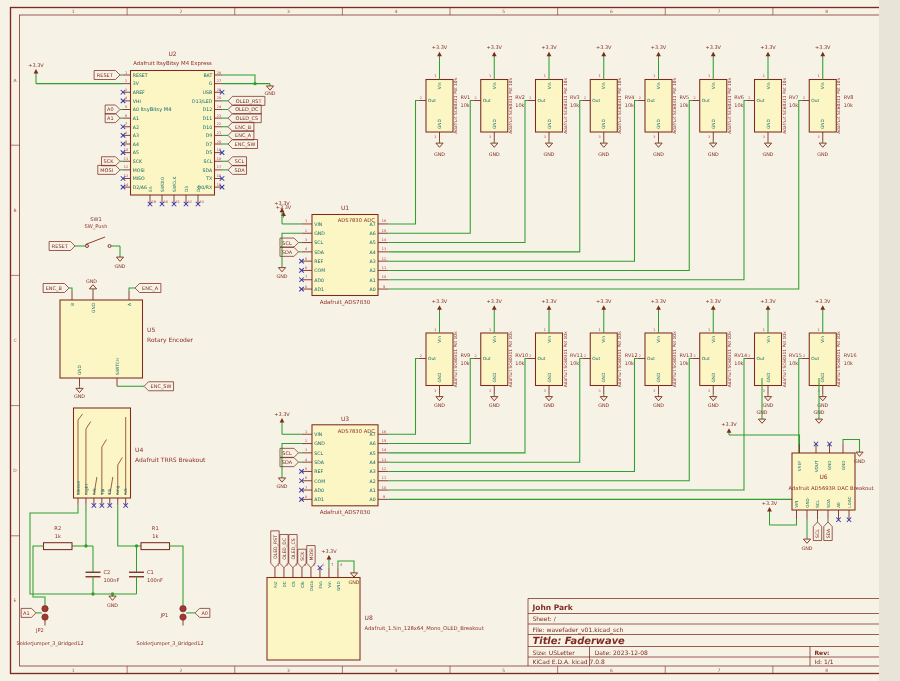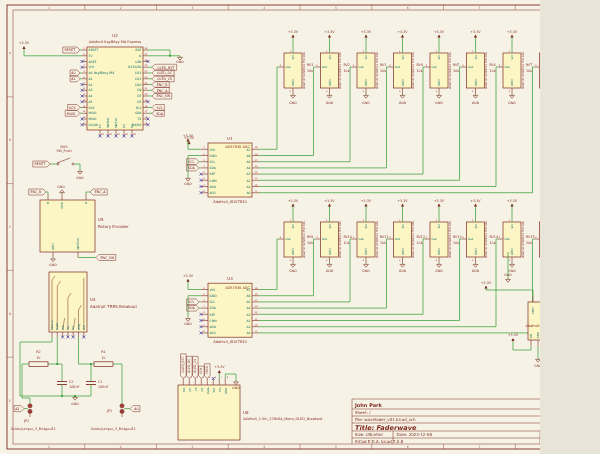--- a/index.html
+++ b/index.html
@@ -1,16 +1,16 @@
 <!DOCTYPE html>
 <html><head>
 <meta charset="utf-8">
 <style>
   html,body{margin:0;padding:0;background:#e8e4d8;}
-  #stage{width:540px;height:454px;position:relative;background:#f7f2e6;overflow:hidden;}
+  #stage{width:586px;height:454px;position:relative;background:#f7f2e6;overflow:hidden;}
   svg{display:block;font-family:"DejaVu Sans","Liberation Sans",sans-serif;}
   text{font-family:"DejaVu Sans","Liberation Sans",sans-serif;}
 </style>
 </head>
 <body>
 
 <div id="stage">
   <svg id="schematic" viewBox="0 0 600 454" width="600" height="454">
     <rect x="0" y="0" width="600" height="454" fill="#f7f2e6"></rect>
 

